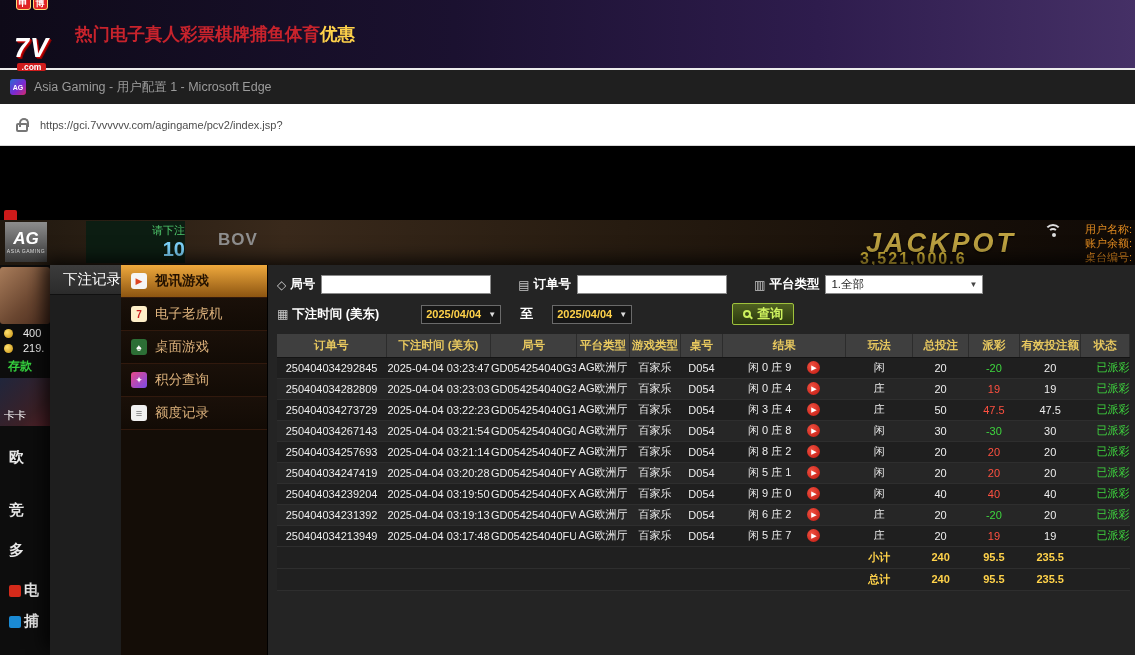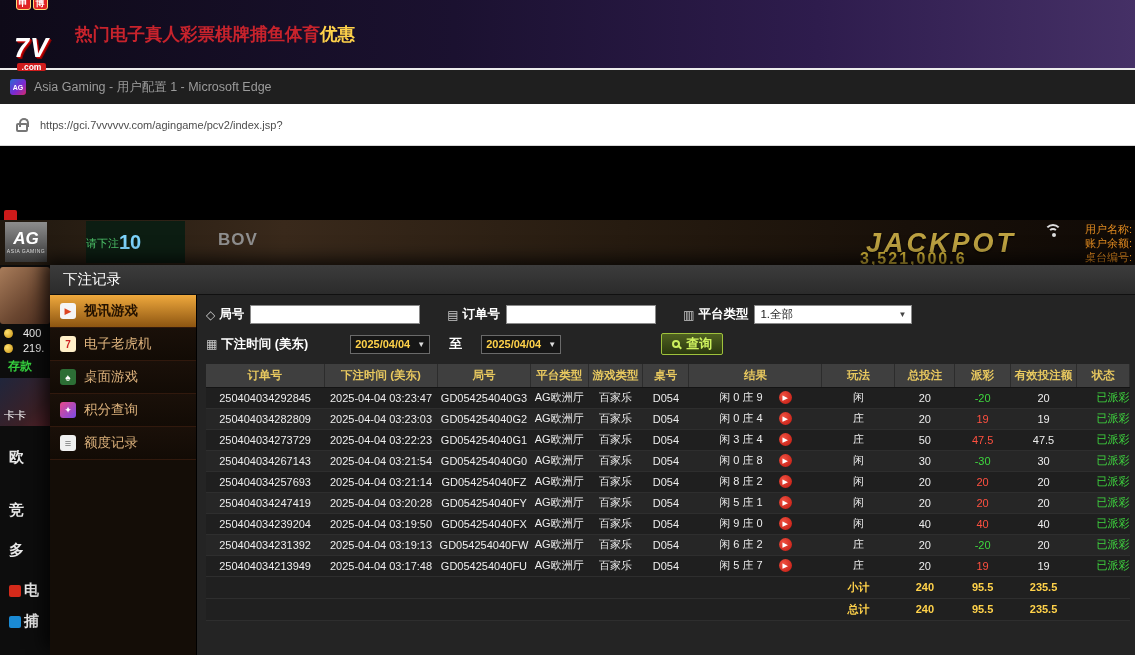--- a/index.html
+++ b/index.html
@@ -34,21 +34,21 @@
   
   .content{position:relative;height:509px;background:#000;overflow:hidden;}
   .notice-icon{position:absolute;left:4px;top:64px;width:13px;height:13px;background:#cc1a1a;border-radius:2px;}
   .game-band{position:absolute;left:0;top:74px;width:100%;height:45px;
     background:linear-gradient(90deg,#20180f,#39291b 25%,#261b10 55%,#181009 80%,#100a06);}
   .ag-logo{position:absolute;left:5px;top:76px;width:42px;height:40px;background:linear-gradient(180deg,#8d8d8d,#383838);
     display:flex;flex-direction:column;align-items:center;justify-content:center;color:#fff;}
   .ag-big{font-size:17px;font-weight:bold;font-style:italic;line-height:1;}
   .ag-small{font-size:5px;letter-spacing:.5px;color:#ddd;margin-top:1px;}
   .bet-box{position:absolute;left:86px;top:75px;width:99px;height:42px;background:#0c1d12;
-    display:flex;align-items:center;}
+    display:flex;flex-direction:column;align-items:flex-end;}
   .bet-label{color:#4ec46a;font-size:11px;margin-top:2px;}
   .bet-count{color:#7dd3fc;font-size:20px;font-weight:bold;line-height:1.1;}
   .bov{position:absolute;left:218px;top:84px;color:#8f8f8f;font-size:17px;font-weight:bold;letter-spacing:1px;}
   .jackpot{position:absolute;left:866px;top:82px;color:rgba(208,178,72,.9);font-size:27px;font-weight:bold;
     font-style:italic;letter-spacing:3px;text-shadow:0 1px 2px #000;}
   .jackpot-val{position:absolute;left:860px;top:104px;color:#d8b93a;font-size:16px;font-weight:bold;letter-spacing:2px;}
   .wifi{position:absolute;left:1044px;top:78px;width:20px;height:16px;}
   .wifi .a1,.wifi .a2{position:absolute;border:2px solid #ddd;border-radius:50%;
     border-bottom-color:transparent;border-left-color:transparent;border-right-color:transparent;}
   .wifi .a1{width:18px;height:18px;left:0;top:0;}
@@ -67,21 +67,21 @@
     background:linear-gradient(135deg,#20263c,#3c2026 70%,#58222a);
     display:flex;align-items:flex-end;justify-content:flex-start;color:#fff;font-size:11px;padding:0 0 3px 4px;}
   .strip-label{position:absolute;left:0;width:50px;display:flex;align-items:center;gap:3px;padding-left:9px;
     color:#e8e8e8;font-size:15px;font-weight:bold;cursor:pointer;}
   .strip-ic{width:12px;height:12px;border-radius:2px;flex:none;}
   .strip-ic.red{background:#d42a1a;}
   .strip-ic.teal{background:#1a8ad4;}
 
   
   .modal{position:absolute;left:50px;top:119px;right:0;bottom:0;background:#1e1e1e;
-    box-shadow:-6px -6px 16px rgba(0,0,0,.75);display:flex;flex-direction:column;}
+    box-shadow:-6px -6px 16px rgba(0,0,0,.75);display:flex;flex-direction:row;}
   .modal-header{height:30px;flex:none;background:linear-gradient(#3c3c3c,#2b2b2b);display:flex;align-items:center;
     padding-left:13px;color:#fff;font-size:14.5px;border-bottom:1px solid #101010;}
   .modal-body{flex:1;display:flex;min-height:0;}
   .menu{width:147px;flex:none;background:#140d07;border-right:1px solid #000;}
   .menu-item{height:33px;display:flex;align-items:center;gap:8px;padding-left:10px;color:#ddb27c;font-size:13.5px;
     border-bottom:1px solid #31190d;cursor:pointer;background:linear-gradient(#1a1009,#120b05);}
   .menu-item.active{background:linear-gradient(#efa93d,#8d5511);color:#241200;font-weight:bold;}
   .menu-icon{width:16px;height:16px;border-radius:3px;display:flex;align-items:center;justify-content:center;
     font-size:9px;flex:none;font-weight:bold;}
   .mi0{background:#f5f5f5;color:#d42;}

